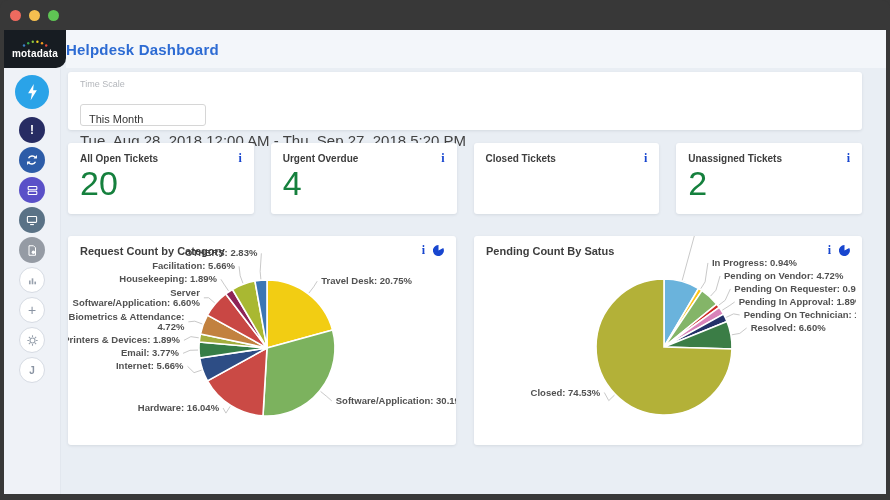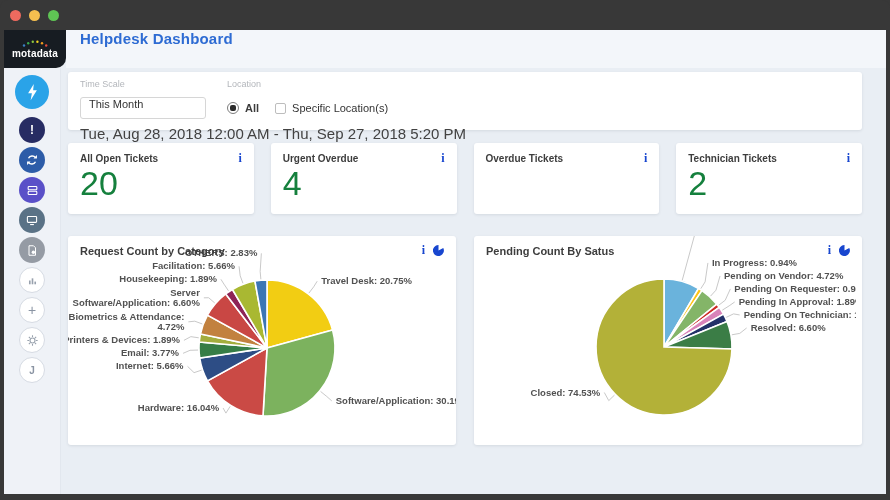--- a/index.html
+++ b/index.html
@@ -6,38 +6,38 @@
   html,body { width:890px; height:500px; overflow:hidden; }
   body { font-family:"Liberation Sans", sans-serif; background:#383838; }
   .window { position:relative; width:890px; height:500px; background:#383838; border-radius:8px 8px 0 0; }
   .titlebar { height:30px; display:flex; align-items:center; padding-left:10px; gap:8px; }
   .tl-dot { width:11px; height:11px; border-radius:50%; }
   .tl-close{ background:#ee6a5f; } .tl-min{ background:#f5bf4f; } .tl-max{ background:#5fc454; }
   .frame { position:absolute; left:4px; right:4px; top:30px; bottom:6px; background:#e9eef4; overflow:hidden; display:flex; flex-direction:column; }
   .topRow { display:flex; height:38px; flex:0 0 38px; }
   .logoBox { width:62px; background:#171c22; border-radius:0 0 10px 0; display:flex; flex-direction:column; align-items:center; justify-content:center; gap:1px; }
   .logoText { color:#ffffff; font-size:10px; font-weight:700; letter-spacing:.2px; }
-  .pageHeader { flex:1; background:#f3f6fa; display:flex; align-items:flex-start; padding-left:14px; }
+  .pageHeader { flex:1; background:#f3f6fa; display:flex; align-items:center; padding-left:0; }
   .pageTitle { color:#2d6bd3; font-size:15px; font-weight:700; letter-spacing:.2px; }
   .bodyRow { flex:1; display:flex; min-height:0; }
   .sidebar { width:57px; background:#eff2f7; border-right:1px solid #e2e7ee; display:flex; flex-direction:column; align-items:center; padding-top:7px; gap:4px; }
   .icn { width:26px; height:26px; border-radius:50%; flex:0 0 auto; display:flex; align-items:center; justify-content:center;
          color:#fff; font-size:12px; font-weight:700; cursor:pointer; }
   .icn.active { width:34px; height:34px; margin-bottom:4px; }
   .icn.outline { background:#fff; border:1px solid #d6dbe3; color:#8a94a3; }
   .c-flash{background:#2aa3e8;} .c-alert{background:#272c63;} .c-sync{background:#2d5ca8;}
   .c-server{background:#5a50c8;} .c-monitor{background:#5a7286;} .c-report{background:#959ba4;}
   .main { flex:1; min-width:0; padding:4px 24px 0 7px; overflow:hidden; }
   .card { background:#fff; border-radius:3px; box-shadow:0 1px 3px rgba(30,40,60,.10); }
   .filterCard { height:58px; padding:7px 12px; margin-bottom:13px; }
   .filterRow { display:flex; align-items:flex-start; }
   .fGroup { margin-right:12px; }
-  .fLabel { font-size:9px; color:#b3b6bb; margin-bottom:8px; }
+  .fLabel { font-size:9px; color:#b3b6bb; margin-bottom:15px; }
   .selectBox { width:126px; height:22px; border:1px solid #d6d6d6; border-radius:3px; font-size:11px; color:#333;
-               display:flex; align-items:flex-start; padding-left:8px; background:#fff; cursor:pointer; }
+               display:flex; align-items:flex-end; padding-left:8px; background:#fff; cursor:pointer; }
   .optRow { display:flex; align-items:center; height:22px; gap:6px; }
   .radio { width:12px; height:12px; border:1px solid #7c7c7c; border-radius:50%; display:inline-flex; align-items:center; justify-content:center; }
   .radio.checked::after { content:""; width:6px; height:6px; background:#2b2b2b; border-radius:2px; }
   .checkbox { width:11px; height:11px; border:1px solid #bdbdbd; border-radius:2px; background:#fff; margin-left:10px; }
   .optLabel { font-size:11px; color:#3c3c3c; font-weight:700; }
   .optLabel.light { font-weight:400; color:#333; }
   .dateRange { font-size:15px; color:#424242; margin-top:6px; }
   .statsRow { display:flex; gap:17px; margin-bottom:22px; }
   .statCard { flex:1; height:71px; padding:10px 12px; position:relative; }
   .statTop { display:flex; justify-content:space-between; align-items:flex-start; }
@@ -142,29 +142,20 @@
       <div class="main">
 
         <div class="card filterCard">
           <div class="filterRow">
             <div class="fGroup" style="width:135px;">
               <div class="fLabel">Time Scale</div>
               <div class="selectBox">
                 <span>This Month</span>
               </div>
             </div>
-            <div class="fGroup">
-              <div class="fLabel">Location</div>
-              <div class="optRow">
-                <span class="radio checked"></span>
-                <span class="optLabel">All</span>
-                <span class="checkbox"></span>
-                <span class="optLabel light">Specific Location(s)</span>
-              </div>
-            </div>
           </div>
           <div class="dateRange">Tue, Aug 28, 2018 12:00 AM - Thu, Sep 27, 2018 5:20 PM</div>
         </div>
 
         <div class="statsRow">
           <div class="card statCard">
             <div class="statTop">
               <span class="statLabel">All Open Tickets</span>
               <span class="infoIcn">i</span>
             </div>
@@ -172,27 +163,27 @@
           </div>
           <div class="card statCard">
             <div class="statTop">
               <span class="statLabel">Urgent Overdue</span>
               <span class="infoIcn">i</span>
             </div>
             <div class="statValue">4</div>
           </div>
           <div class="card statCard">
             <div class="statTop">
-              <span class="statLabel">Overdue Tickets</span>
-              <span class="infoIcn">i</span>
-            </div>
-          </div>
-          <div class="card statCard">
-            <div class="statTop">
-              <span class="statLabel">Technician Tickets</span>
+              <span class="statLabel">Closed Tickets</span>
+              <span class="infoIcn">i</span>
+            </div>
+          </div>
+          <div class="card statCard">
+            <div class="statTop">
+              <span class="statLabel">Unassigned Tickets</span>
               <span class="infoIcn">i</span>
             </div>
             <div class="statValue">2</div>
           </div>
         </div>
 
         <div class="chartsRow">
           <div class="card chartCard">
             <div class="chartHead">
               <span class="chartTitle">Request Count by Category</span>

